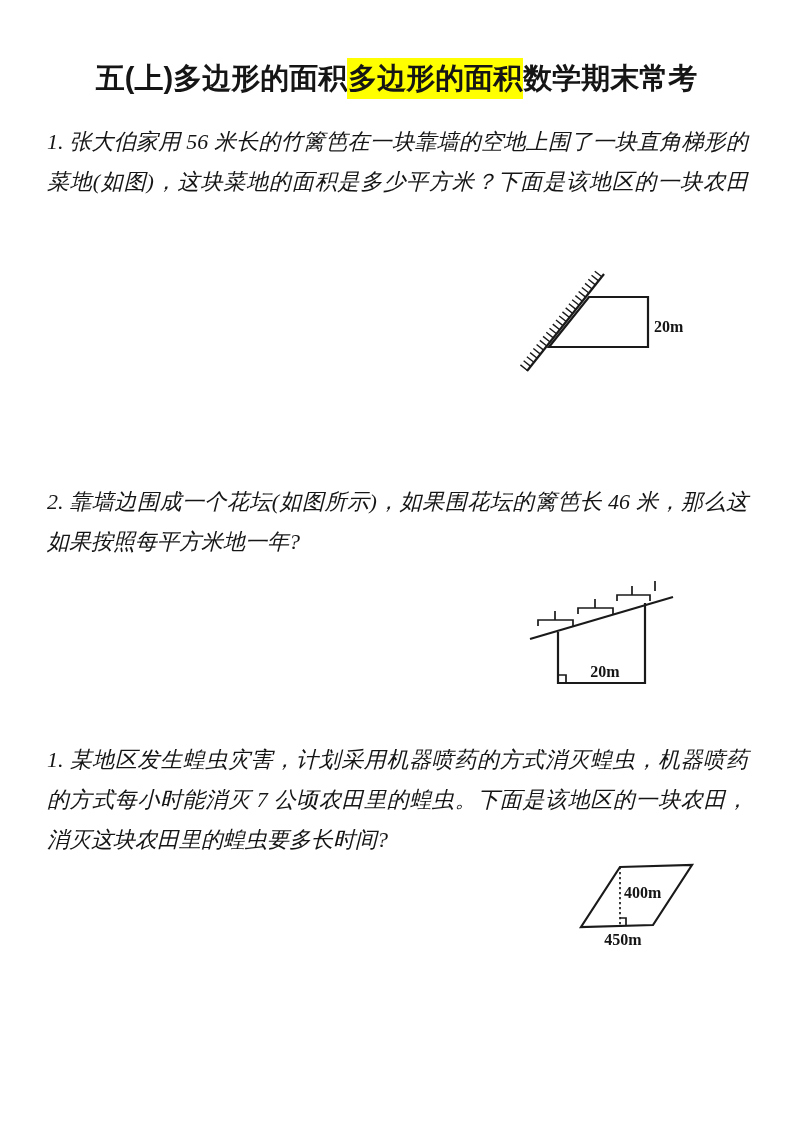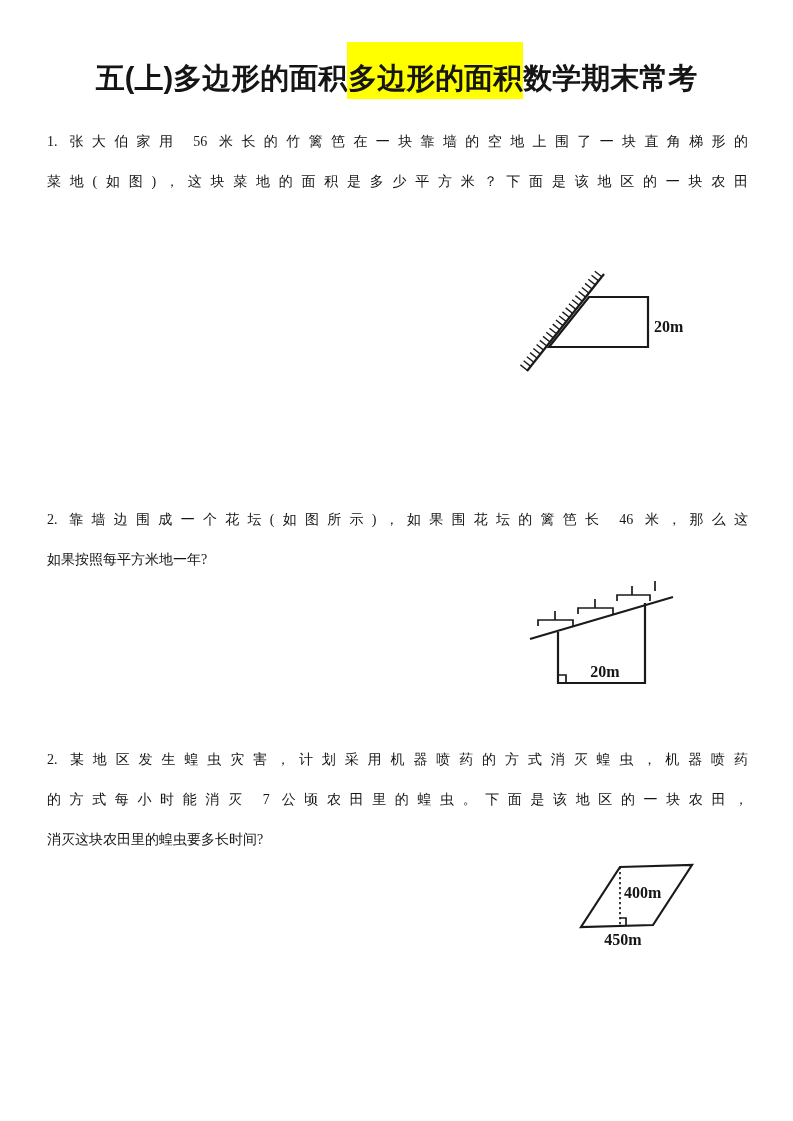--- a/index.html
+++ b/index.html
@@ -5,26 +5,26 @@
   html,body { margin:0; padding:0; background:#ffffff; }
   .page {
     position:relative; width:793px; height:1121px; background:#ffffff;
     font-family:"Liberation Serif","DejaVu Serif",serif; color:#151515; overflow:hidden;
   }
   .title {
     position:absolute; top:57px; left:0; width:100%; text-align:center;
     font-family:"Liberation Sans","DejaVu Sans",sans-serif; font-weight:700;
     font-size:29px; line-height:42px; white-space:nowrap;
   }
-  .hl { background:#ffff00; padding:20px 1px 5px 1px; }
-  .prob { position:absolute; left:47px; width:701px; font-size:14px; line-height:40px; }
+  .hl { background:#ffff00; padding:4px 1px 5px 1px; }
+  .prob { position:absolute; left:47px; width:701px; font-size:22px; line-height:40px;font-style:italic; }
   .line { text-align:justify; }
   .line.fill { text-align-last:justify; }
   #p1 { top:122px; }
-  #p2 { top:500px; }
+  #p2 { top:482px; }
   #p3 { top:740px; }
   svg.fig { position:absolute; overflow:visible; }
   #fig1 { left:500px; top:258px; }
   #fig2 { left:520px; top:575px; }
   #fig3 { left:565px; top:855px; }
   .shape { fill:none; stroke:#1a1a1a; stroke-width:2.2; }
   .thin  { fill:none; stroke:#1a1a1a; stroke-width:1.7; }
   .lbl {
     font-family:"Liberation Serif","DejaVu Serif",serif; font-weight:700;
     font-size:16px; fill:#151515;
@@ -71,21 +71,21 @@
              M 112 20 L 112 11
              M 135 16 L 135 6"></path>
 
     <path d="M 38 57 L 38 108 L 125 108 L 125 28" class="shape"></path>
 
     <path d="M 38 100 H 46 V 108" class="thin" stroke-width="1.4"></path>
     <text class="lbl" x="85" y="102" text-anchor="middle" font-size="15">20m</text>
   </svg>
 
   <div class="prob" id="p3">
-    <div class="line fill">2. 某地区发生蝗虫灾害，计划采用机器喷药的方式消灭蝗虫，机器喷药</div>
+    <div class="line fill">1. 某地区发生蝗虫灾害，计划采用机器喷药的方式消灭蝗虫，机器喷药</div>
     <div class="line fill">的方式每小时能消灭 7 公顷农田里的蝗虫。下面是该地区的一块农田，</div>
     <div class="line">消灭这块农田里的蝗虫要多长时间?</div>
   </div>
 
   <svg class="fig" id="fig3" width="150" height="100" viewBox="0 0 150 100">
     <polygon points="55,12 127,10 88,70 16,72" class="shape"></polygon>
     <line x1="55" y1="12" x2="55" y2="70" stroke="#1a1a1a" stroke-width="1.7" stroke-dasharray="2.2 2.8"></line>
     <path d="M 55 63 H 61 V 70" class="thin" stroke-width="1.4"></path>
     <text class="lbl" x="59" y="43" font-size="17">400m</text>
     <text class="lbl" x="58" y="90" text-anchor="middle" font-size="17">450m</text>

